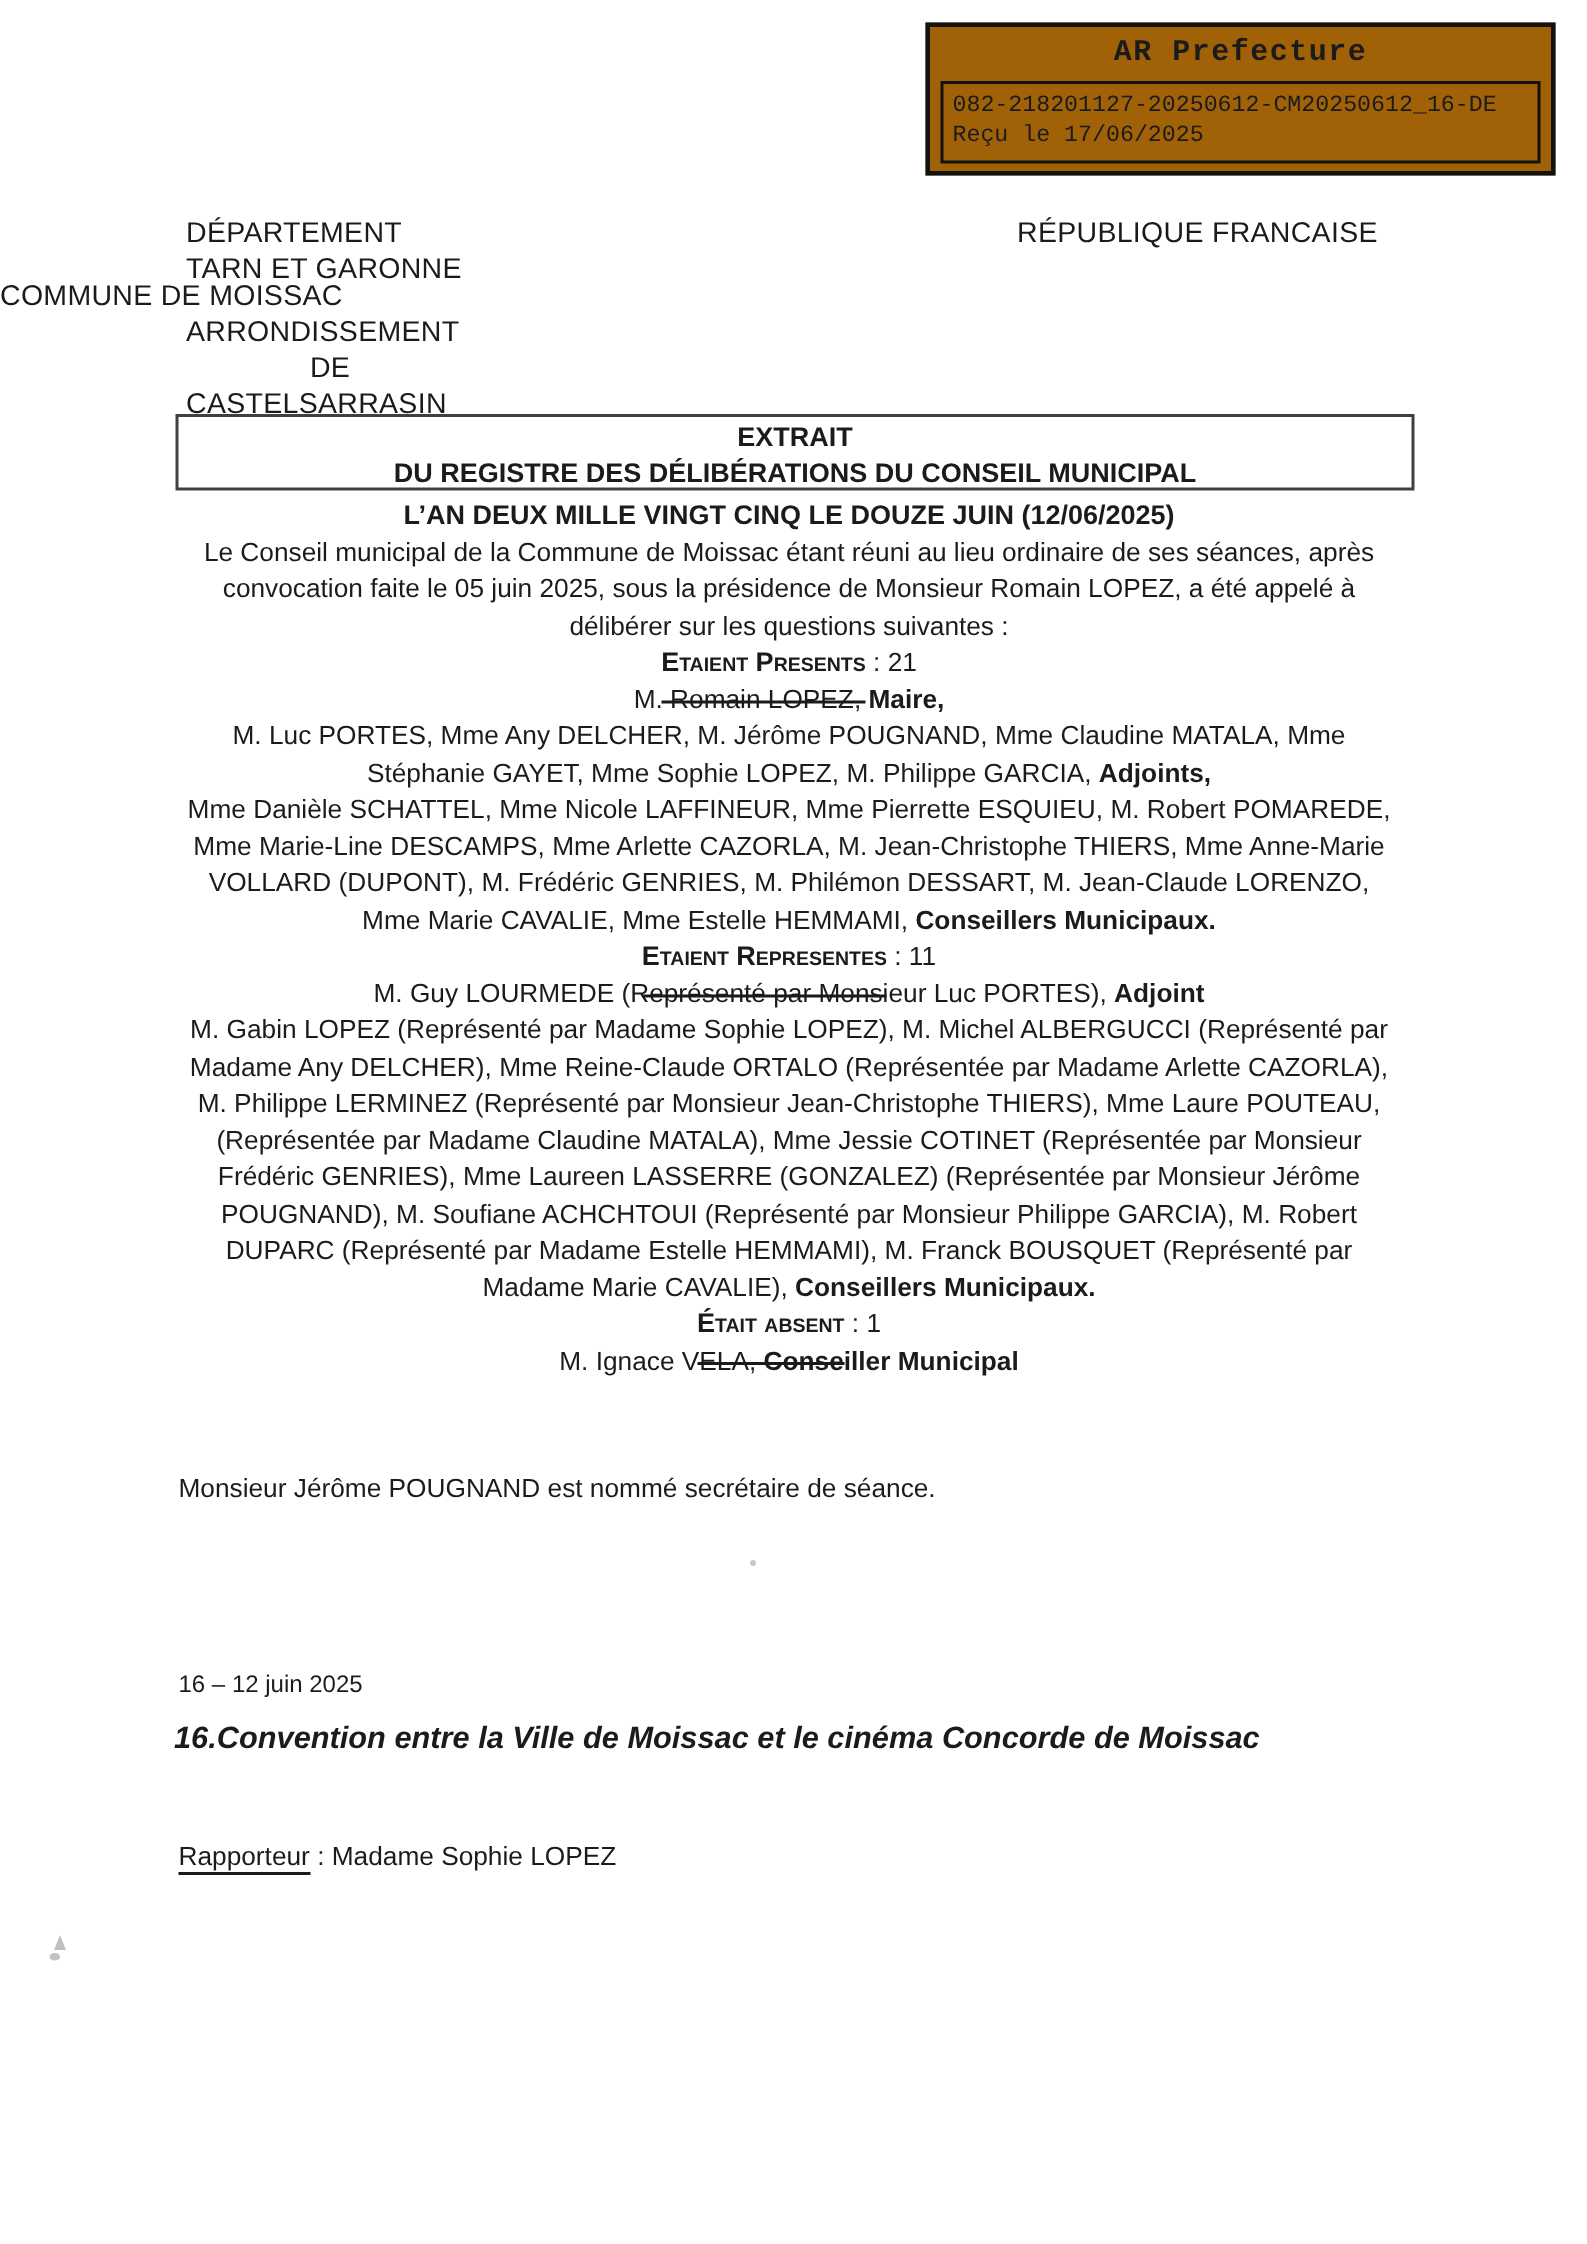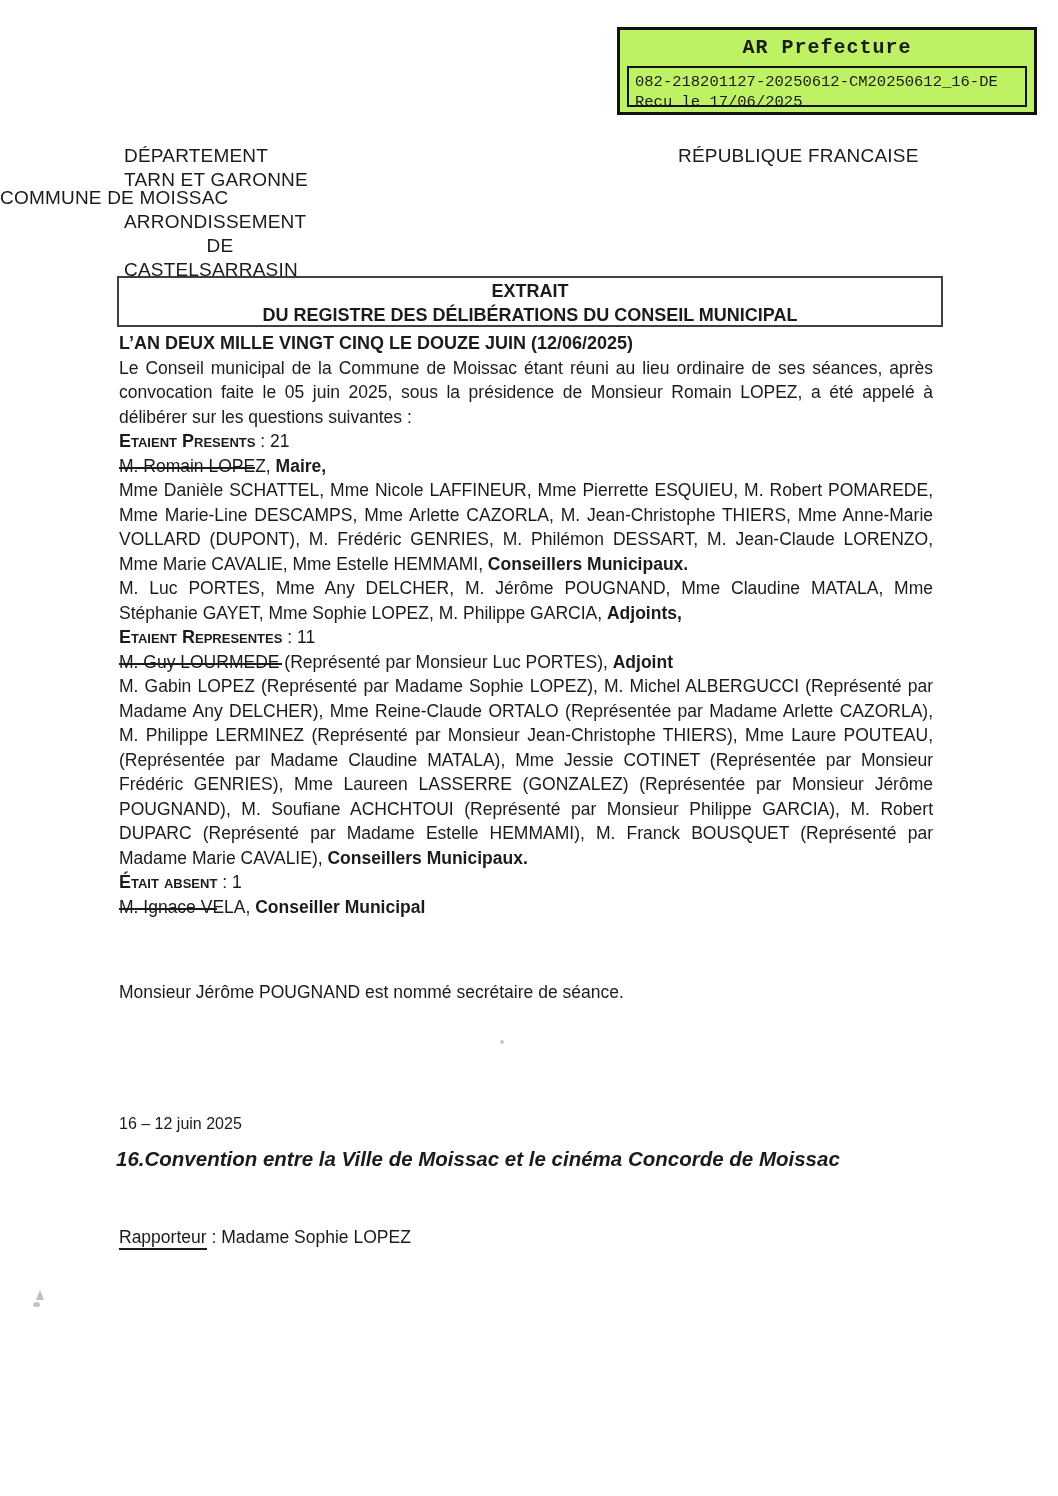--- a/index.html
+++ b/index.html
@@ -7,24 +7,24 @@
   body {
     width: 1058px; height: 1496px;
     position: relative;
     font-family: "Liberation Sans", sans-serif;
     color: #1b1b1b;
     overflow: hidden;
   }
 
   
   .ar-box {
-    position: absolute; left: 617px; top: 27px;
-    width: 420px; height: 88px;
+    position: absolute; left: 617px; top: 15px;
+    width: 420px; height: 102px;
     border: 3px solid #121212;
-    background: #bef264;
+    background: #a16207;
   }
   .ar-title {
     text-align: center;
     font-family: "Liberation Mono", "DejaVu Sans Mono", monospace;
     font-weight: bold; font-size: 20px;
     margin-top: 6px; letter-spacing: 1px;
   }
   .ar-inner {
     position: absolute; left: 7px; right: 7px; top: 36px; bottom: 5px;
     border: 2px solid #121212;
@@ -50,21 +50,21 @@
     text-align: center;
     font-weight: bold; font-size: 18px; line-height: 23.5px;
     padding-top: 2px;
   }
 
   
   .main {
     position: absolute; left: 119px; top: 331px; width: 814px;
     font-size: 17.5px; line-height: 24.5px;
   }
-  .main p { margin: 0; }
+  .main p { margin: 0; text-align: center; }
   .date-line { font-weight: bold; font-size: 18px; }
   .just { text-align: justify; }
   .att-h { font-weight: bold; font-size: 18px; }
   .att-h .lbl {
     font-variant: small-caps;
     border-bottom: 2px solid #1b1b1b;
     padding-bottom: 16px;
   }
   .att-h .cnt, .att-h .sep { font-weight: normal; font-size: 17.5px; }
   b { font-weight: bold; }
@@ -127,22 +127,22 @@
   <div>EXTRAIT</div>
   <div>DU REGISTRE DES DÉLIBÉRATIONS DU CONSEIL MUNICIPAL</div>
 </div>
 
 <div class="main">
   <p class="date-line">L’AN DEUX MILLE VINGT CINQ LE DOUZE JUIN (12/06/2025)</p>
   <p class="just">Le Conseil municipal de la Commune de Moissac étant réuni au lieu ordinaire de ses séances, après convocation faite le 05 juin 2025, sous la présidence de Monsieur Romain LOPEZ, a été appelé à délibérer sur les questions suivantes :</p>
 
   <p class="att-h"><span class="lbl">Etaient Presents</span><span class="sep"> : </span><span class="cnt">21</span></p>
   <p><span>M. Romain LOPEZ, </span><b>Maire,</b></p>
+  <p class="just"><span>M. Luc PORTES, Mme Any DELCHER, M. Jérôme POUGNAND, Mme Claudine MATALA, Mme Stéphanie GAYET, Mme Sophie LOPEZ, M. Philippe GARCIA, </span><b>Adjoints,</b></p>
   <p class="just"><span>Mme Danièle SCHATTEL, Mme Nicole LAFFINEUR, Mme Pierrette ESQUIEU, M. Robert POMAREDE, Mme Marie-Line DESCAMPS, Mme Arlette CAZORLA, M. Jean-Christophe THIERS, Mme Anne-Marie VOLLARD (DUPONT), M. Frédéric GENRIES, M. Philémon DESSART, M. Jean-Claude LORENZO, Mme Marie CAVALIE, Mme Estelle HEMMAMI, </span><b>Conseillers Municipaux.</b></p>
-  <p class="just"><span>M. Luc PORTES, Mme Any DELCHER, M. Jérôme POUGNAND, Mme Claudine MATALA, Mme Stéphanie GAYET, Mme Sophie LOPEZ, M. Philippe GARCIA, </span><b>Adjoints,</b></p>
 
   <p class="att-h"><span class="lbl">Etaient Representes</span><span class="sep"> : </span><span class="cnt">11</span></p>
   <p><span>M. Guy LOURMEDE (Représenté par Monsieur Luc PORTES), </span><b>Adjoint</b></p>
   <p class="just"><span>M. Gabin LOPEZ (Représenté par Madame Sophie LOPEZ), M. Michel ALBERGUCCI (Représenté par Madame Any DELCHER), Mme Reine-Claude ORTALO (Représentée par Madame Arlette CAZORLA), M. Philippe LERMINEZ (Représenté par Monsieur Jean-Christophe THIERS), Mme Laure POUTEAU, (Représentée par Madame Claudine MATALA), Mme Jessie COTINET (Représentée par Monsieur Frédéric GENRIES), Mme Laureen LASSERRE (GONZALEZ) (Représentée par Monsieur Jérôme POUGNAND), M. Soufiane ACHCHTOUI (Représenté par Monsieur Philippe GARCIA), M. Robert DUPARC (Représenté par Madame Estelle HEMMAMI), M. Franck BOUSQUET (Représenté par Madame Marie CAVALIE), </span><b>Conseillers Municipaux.</b></p>
 
   <p class="att-h"><span class="lbl">Était absent</span><span class="sep"> : </span><span class="cnt">1</span></p>
   <p><span>M. Ignace VELA, </span><b>Conseiller Municipal</b></p>
 </div>
 
 <p class="secretary">Monsieur Jérôme POUGNAND est nommé secrétaire de séance.</p>

